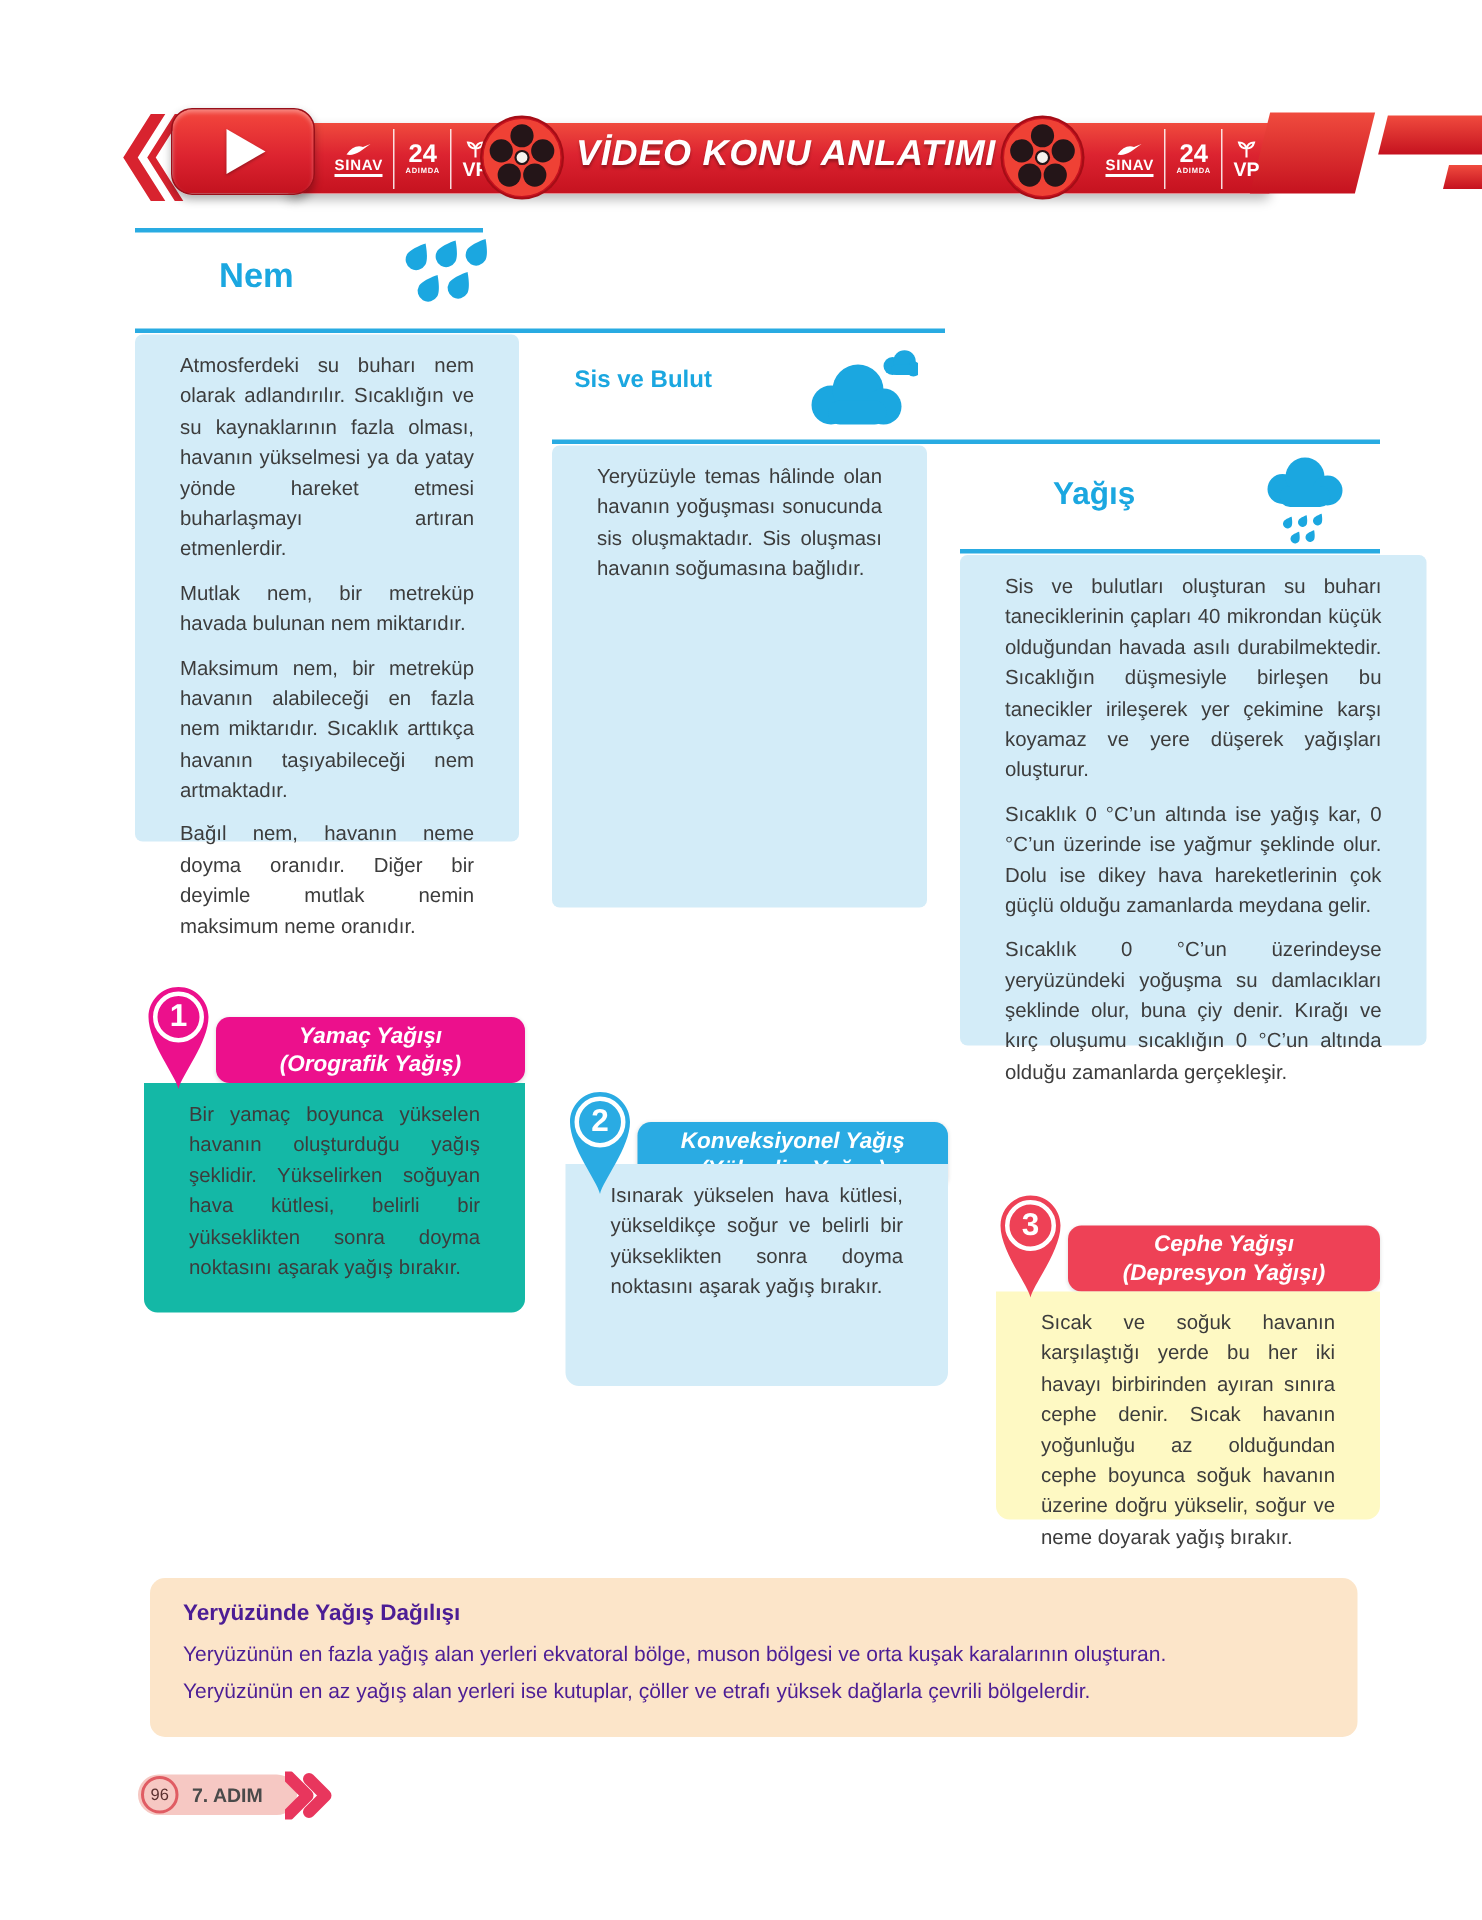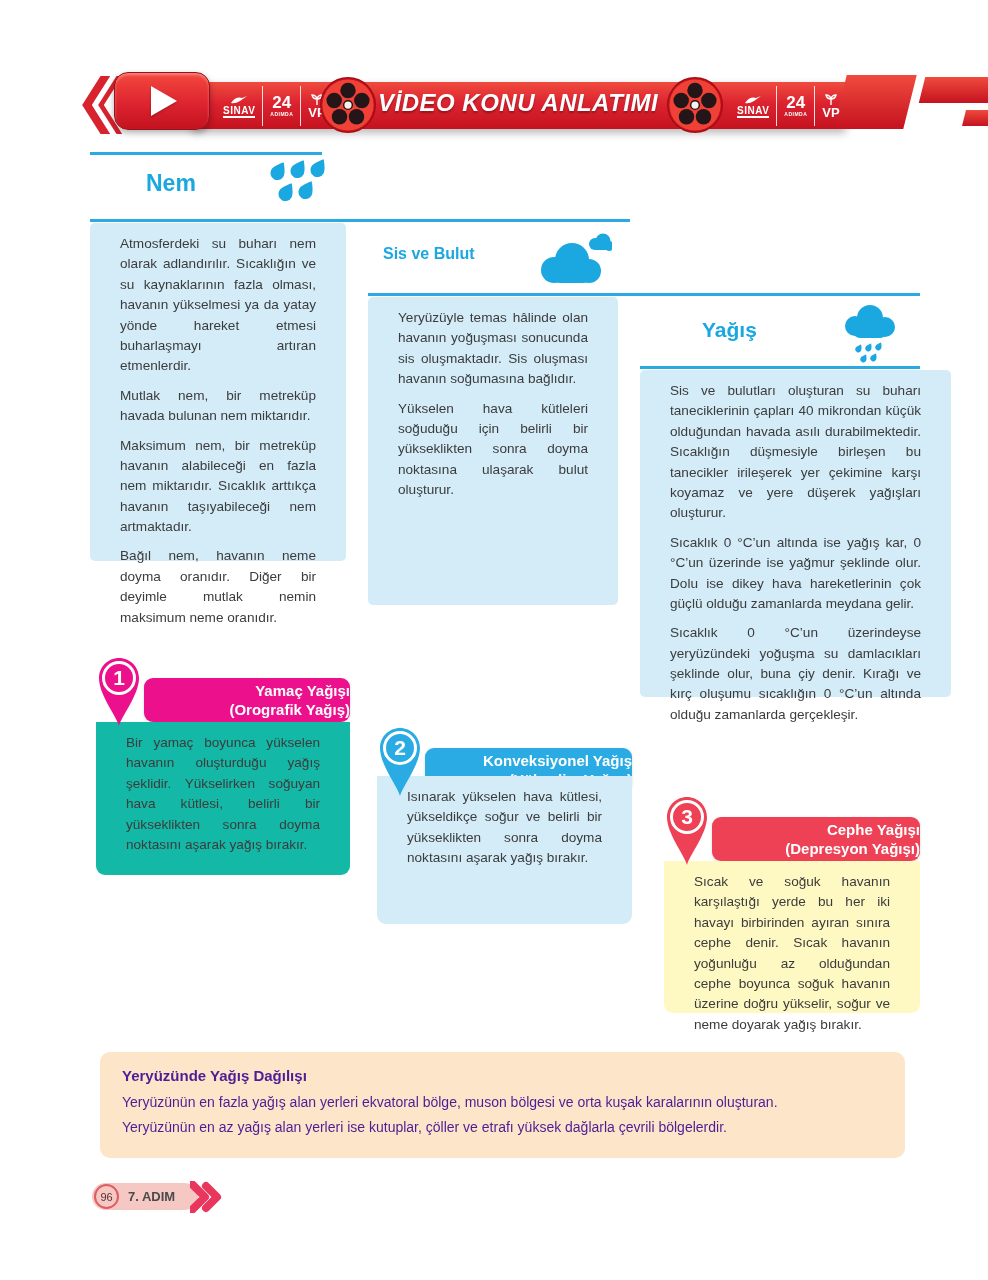--- a/index.html
+++ b/index.html
@@ -26,39 +26,39 @@
   .lg1{left:136px;} .lg2{left:650px;}
   .logo-cell{display:flex;flex-direction:column;align-items:center;justify-content:center;
              padding:0 7px;border-right:1px solid rgba(255,255,255,.85);}
   .logo-cell:last-child{border-right:none;}
   .logo-sinav{font-size:10px;font-weight:bold;letter-spacing:.5px;border-bottom:2px solid #fff;line-height:1.1;}
   .logo-24{font-size:17px;font-weight:bold;line-height:.9;}
   .logo-adimda{font-size:5px;font-weight:bold;letter-spacing:.5px;}
   .logo-vp{font-size:13px;font-weight:bold;line-height:1;}
   .reel{position:absolute;width:58px;height:58px;}
   .reel1{left:239px;top:6px;} .reel2{left:586px;top:6px;}
-  .banner-title{position:absolute;left:298px;top:19px;width:292px;text-align:left;
+  .banner-title{position:absolute;left:298px;top:19px;width:292px;text-align:center;
                 color:#fff;font-size:24px;font-weight:bold;font-style:italic;letter-spacing:.5px;
                 text-shadow:0 2px 2px rgba(0,0,0,.3);white-space:nowrap;}
 
   
   .rule{position:absolute;background:#29abe2;height:3px;}
   .sec-title{position:absolute;color:#1ba7e0;font-weight:bold;}
   .icon-abs{position:absolute;}
 
   
   .tbox{position:absolute;box-sizing:border-box;padding:11px 13px;border-radius:5px;
         text-align:justify;color:#3c3c3c;font-size:13.6px;line-height:1.5;}
   .tbox p{margin:0 17px 9px;} .tbox p:last-child{margin-bottom:0;}
   .bg-blue{background:#d3ecf8;} .bg-pink{background:#14b8a6;} .bg-red{background:#fef9c3;}
 
   
-  .card-header{position:absolute;box-sizing:border-box;border-radius:9px;color:#fff;text-align:right;
+  .card-header{position:absolute;box-sizing:border-box;border-radius:9px;color:#fff;text-align:center;
                font-weight:bold;font-size:15px;line-height:1.3;display:flex;flex-direction:column;
-               justify-content:center;box-shadow:0 1px 3px rgba(0,0,0,.15);}
+               justify-content:center;box-shadow:0 1px 3px rgba(0,0,0,.15);font-style:italic;}
   .hdr-pink{background:#ec108c;} .hdr-blue{background:#2aabe3;} .hdr-red{background:#ee4156;}
   .pin{position:absolute;width:48px;height:74px;}
   .pin svg{position:absolute;left:0;top:0;}
   .pin-num{position:absolute;left:0;top:12px;width:48px;text-align:center;color:#fff;
            font-size:21px;font-weight:bold;}
 
   
   .note-box{position:absolute;left:100px;top:1052px;width:805px;height:106px;background:#fce5c9;
             border-radius:10px;box-sizing:border-box;padding:15px 22px;color:#4c1d95;}
   .note-title{font-size:15px;font-weight:bold;margin:0 0 10px;}
@@ -199,21 +199,20 @@
           <circle cx="67" cy="11" r="7.5"></circle>
           <circle cx="73" cy="16" r="5"></circle>
         <rect x="58" y="13" width="16" height="7" rx="3.5"></rect>
       </g>
     </svg>
   </div>
   <div class="rule" style="left:368px;top:293px;width:552px;"></div>
 
   <div class="tbox bg-blue" style="left:368px;top:297px;width:250px;height:308px;">
     <p>Yeryüzüyle temas hâlinde olan havanın yoğuşması sonucunda sis oluşmaktadır. Sis oluşması havanın soğumasına bağlıdır.</p>
-    <p>Yükselen hava kütleleri soğuduğu için belirli bir yükseklikten sonra doyma noktasına ulaşarak bulut oluşturur.</p>
   </div>
 
   <div class="sec-title" style="left:702px;top:318px;font-size:21px;">Yağış</div>
   <div class="icon-abs" style="left:842px;top:300px;">
     <svg width="58" height="64" viewBox="0 0 58 64">
       <g fill="#1ba7e0">
         <circle cx="13" cy="26" r="10"></circle>
           <circle cx="28" cy="18" r="13"></circle>
           <circle cx="43" cy="27" r="10"></circle>
         <rect x="11" y="24" width="34" height="14" rx="7"></rect>

